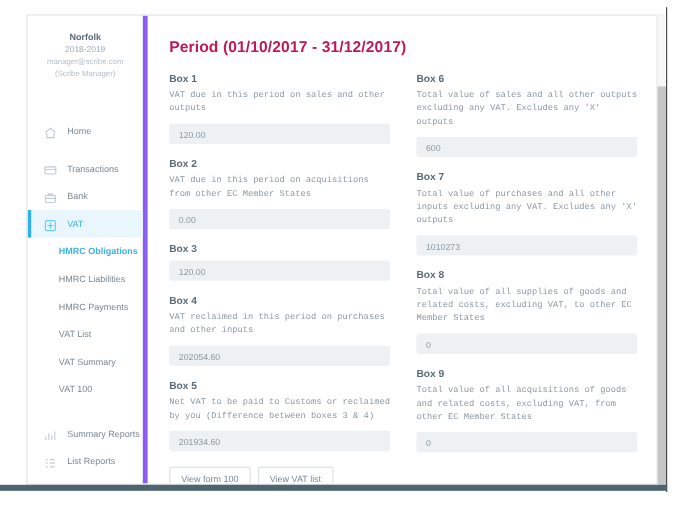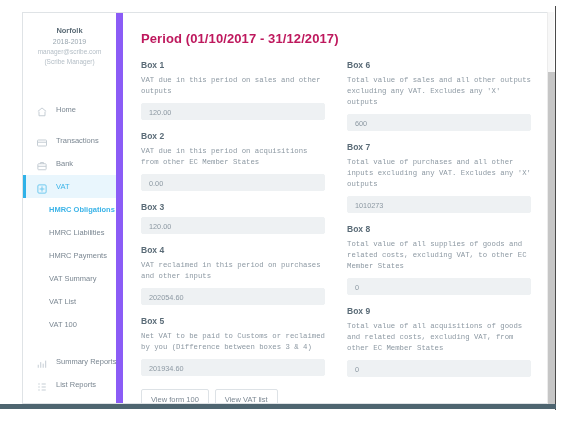--- a/index.html
+++ b/index.html
@@ -27,21 +27,21 @@
     background: #ffffff;
     border: 1px solid #dfe3e6;
     box-sizing: border-box;
     display: flex;
     overflow: hidden;
   }
   
   .sidebar {
     width: 100px;
     flex: 0 0 100px;
-    border-right: 7px solid #8b5cf6;
+    border-right: 4px solid #8b5cf6;
     box-sizing: border-box;
     background: #ffffff;
     position: relative;
     padding-top: 10px;
   }
   .org-block {
     text-align: center;
     padding: 2px 4px 14px 4px;
   }
   .org-name {
@@ -277,24 +277,24 @@
         <div class="nav-sub active">
           <span class="lbl">HMRC Obligations</span>
         </div>
         <div class="nav-sub">
           <span class="lbl">HMRC Liabilities</span>
         </div>
         <div class="nav-sub">
           <span class="lbl">HMRC Payments</span>
         </div>
         <div class="nav-sub">
+          <span class="lbl">VAT List</span>
+        </div>
+        <div class="nav-sub">
           <span class="lbl">VAT Summary</span>
-        </div>
-        <div class="nav-sub">
-          <span class="lbl">VAT List</span>
         </div>
         <div class="nav-sub">
           <span class="lbl">VAT 100</span>
         </div>
 
         <div class="nav-gap-lg"></div>
 
         <div class="nav-item">
           <span class="ic">
             <svg viewBox="0 0 16 16" width="12" height="12" fill="none" stroke="currentColor" stroke-width="1.3">

